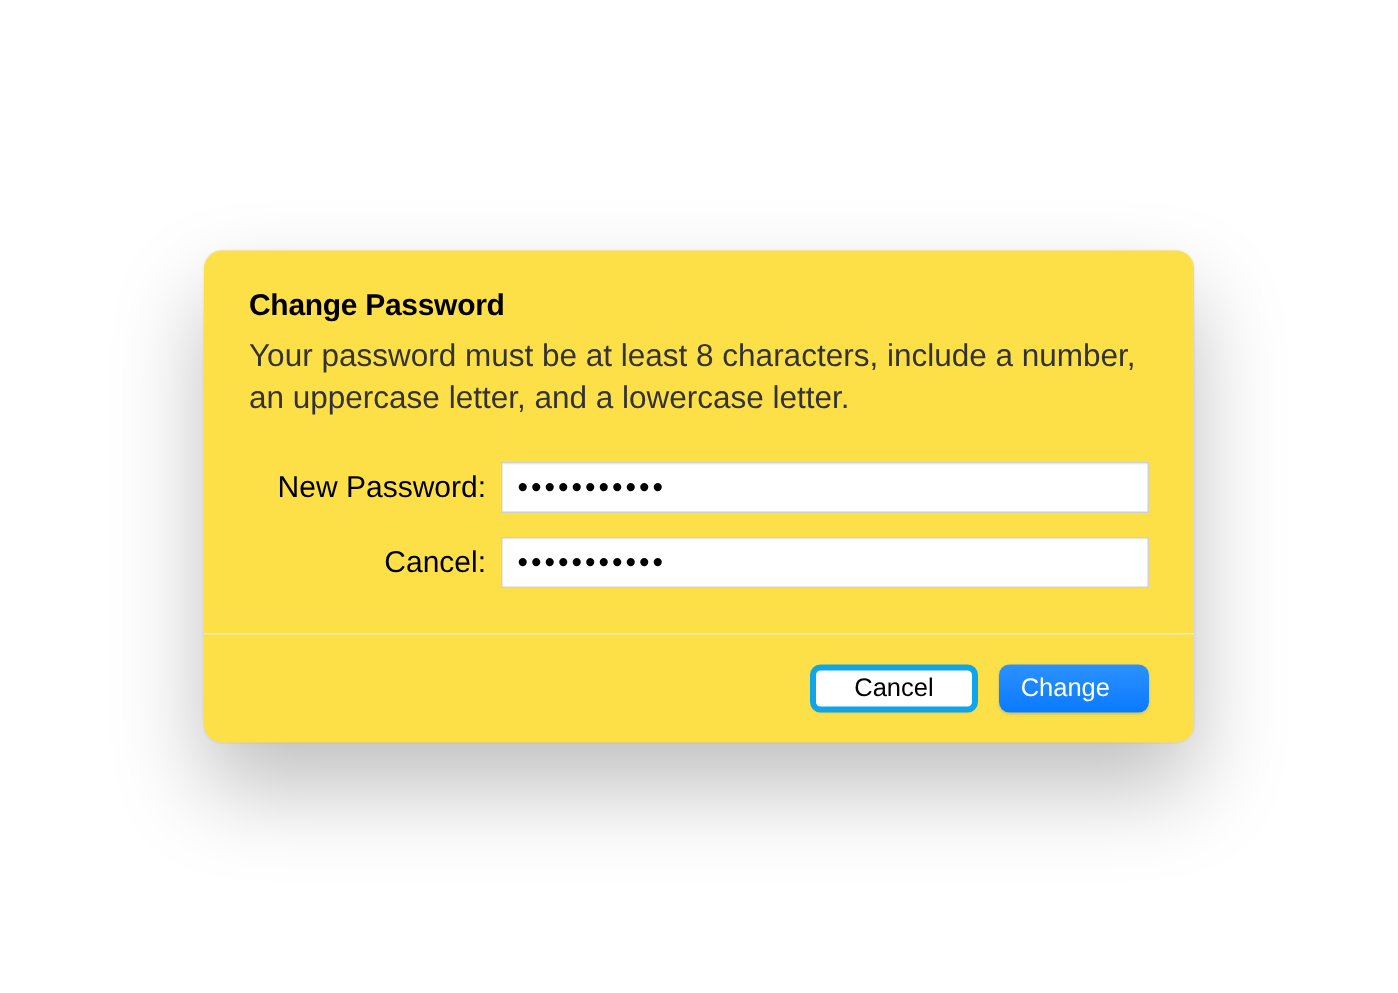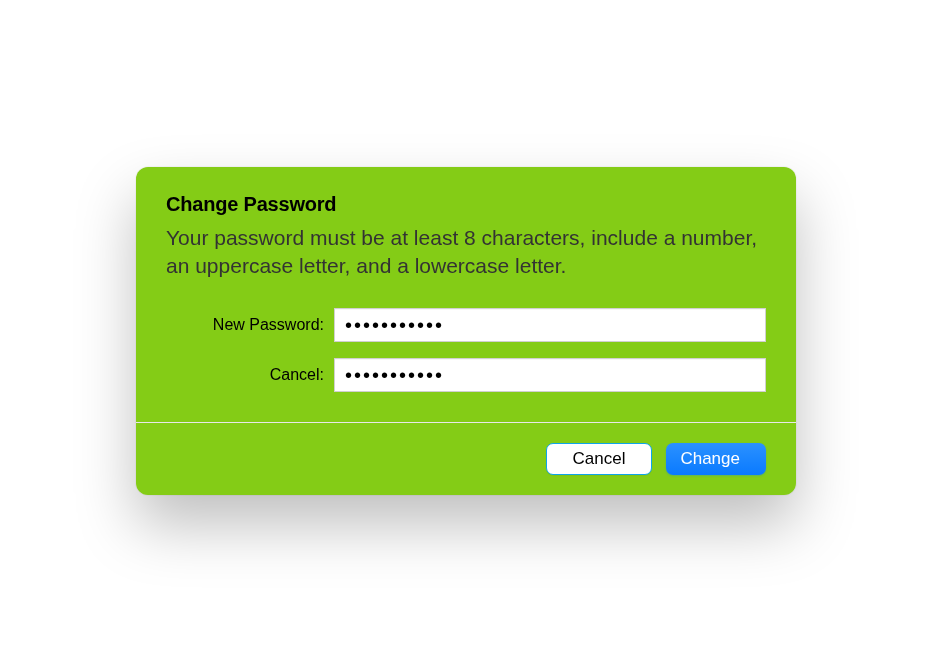--- a/index.html
+++ b/index.html
@@ -14,21 +14,21 @@
       width: 932px;
       height: 662px;
       display: flex;
       align-items: center;
       justify-content: center;
       position: relative;
     }
     
     .dialog {
       width: 660px;
-      background: #84cc16;
+      background: #fde047;
       border-radius: 12px;
       box-shadow: 0 30px 60px rgba(0,0,0,0.25), 0 0 0 1px rgba(0,0,0,0.03);
       overflow: hidden;
     }
     
     .dialog-content {
       padding: 26px 30px 30px 30px;
     }
     
     .dialog-title {
@@ -52,21 +52,21 @@
       margin-bottom: 16px;
     }
     
     .form-row:last-child {
       margin-bottom: 0;
     }
     
     .form-label {
       width: 168px;
       text-align: right;
-      font-size: 16px;
+      font-size: 20px;
       color: #000;
       padding-right: 10px;
       flex-shrink: 0;
     }
     
     .form-input {
       flex: 1;
       height: 34px;
       border: 1px solid #d0d0d0;
       border-radius: 0;
@@ -96,21 +96,21 @@
       cursor: pointer;
       border: none;
       display: inline-flex;
       align-items: center;
       justify-content: center;
     }
     
     .btn-secondary {
       background: #fff;
       color: #000;
-      border: 1px solid #0ea5e9;
+      border: 4px solid #0ea5e9;
       box-shadow: 0 1px 1px rgba(0,0,0,0.04);
       margin-left: 37px;
     }
     
     .btn-primary {
       background: linear-gradient(180deg, #2b91ff 0%, #0a7aff 100%);
       color: #fff;
       border: none;
       box-shadow: 0 1px 2px rgba(0,122,255,0.3);
       padding-left: 14px;

